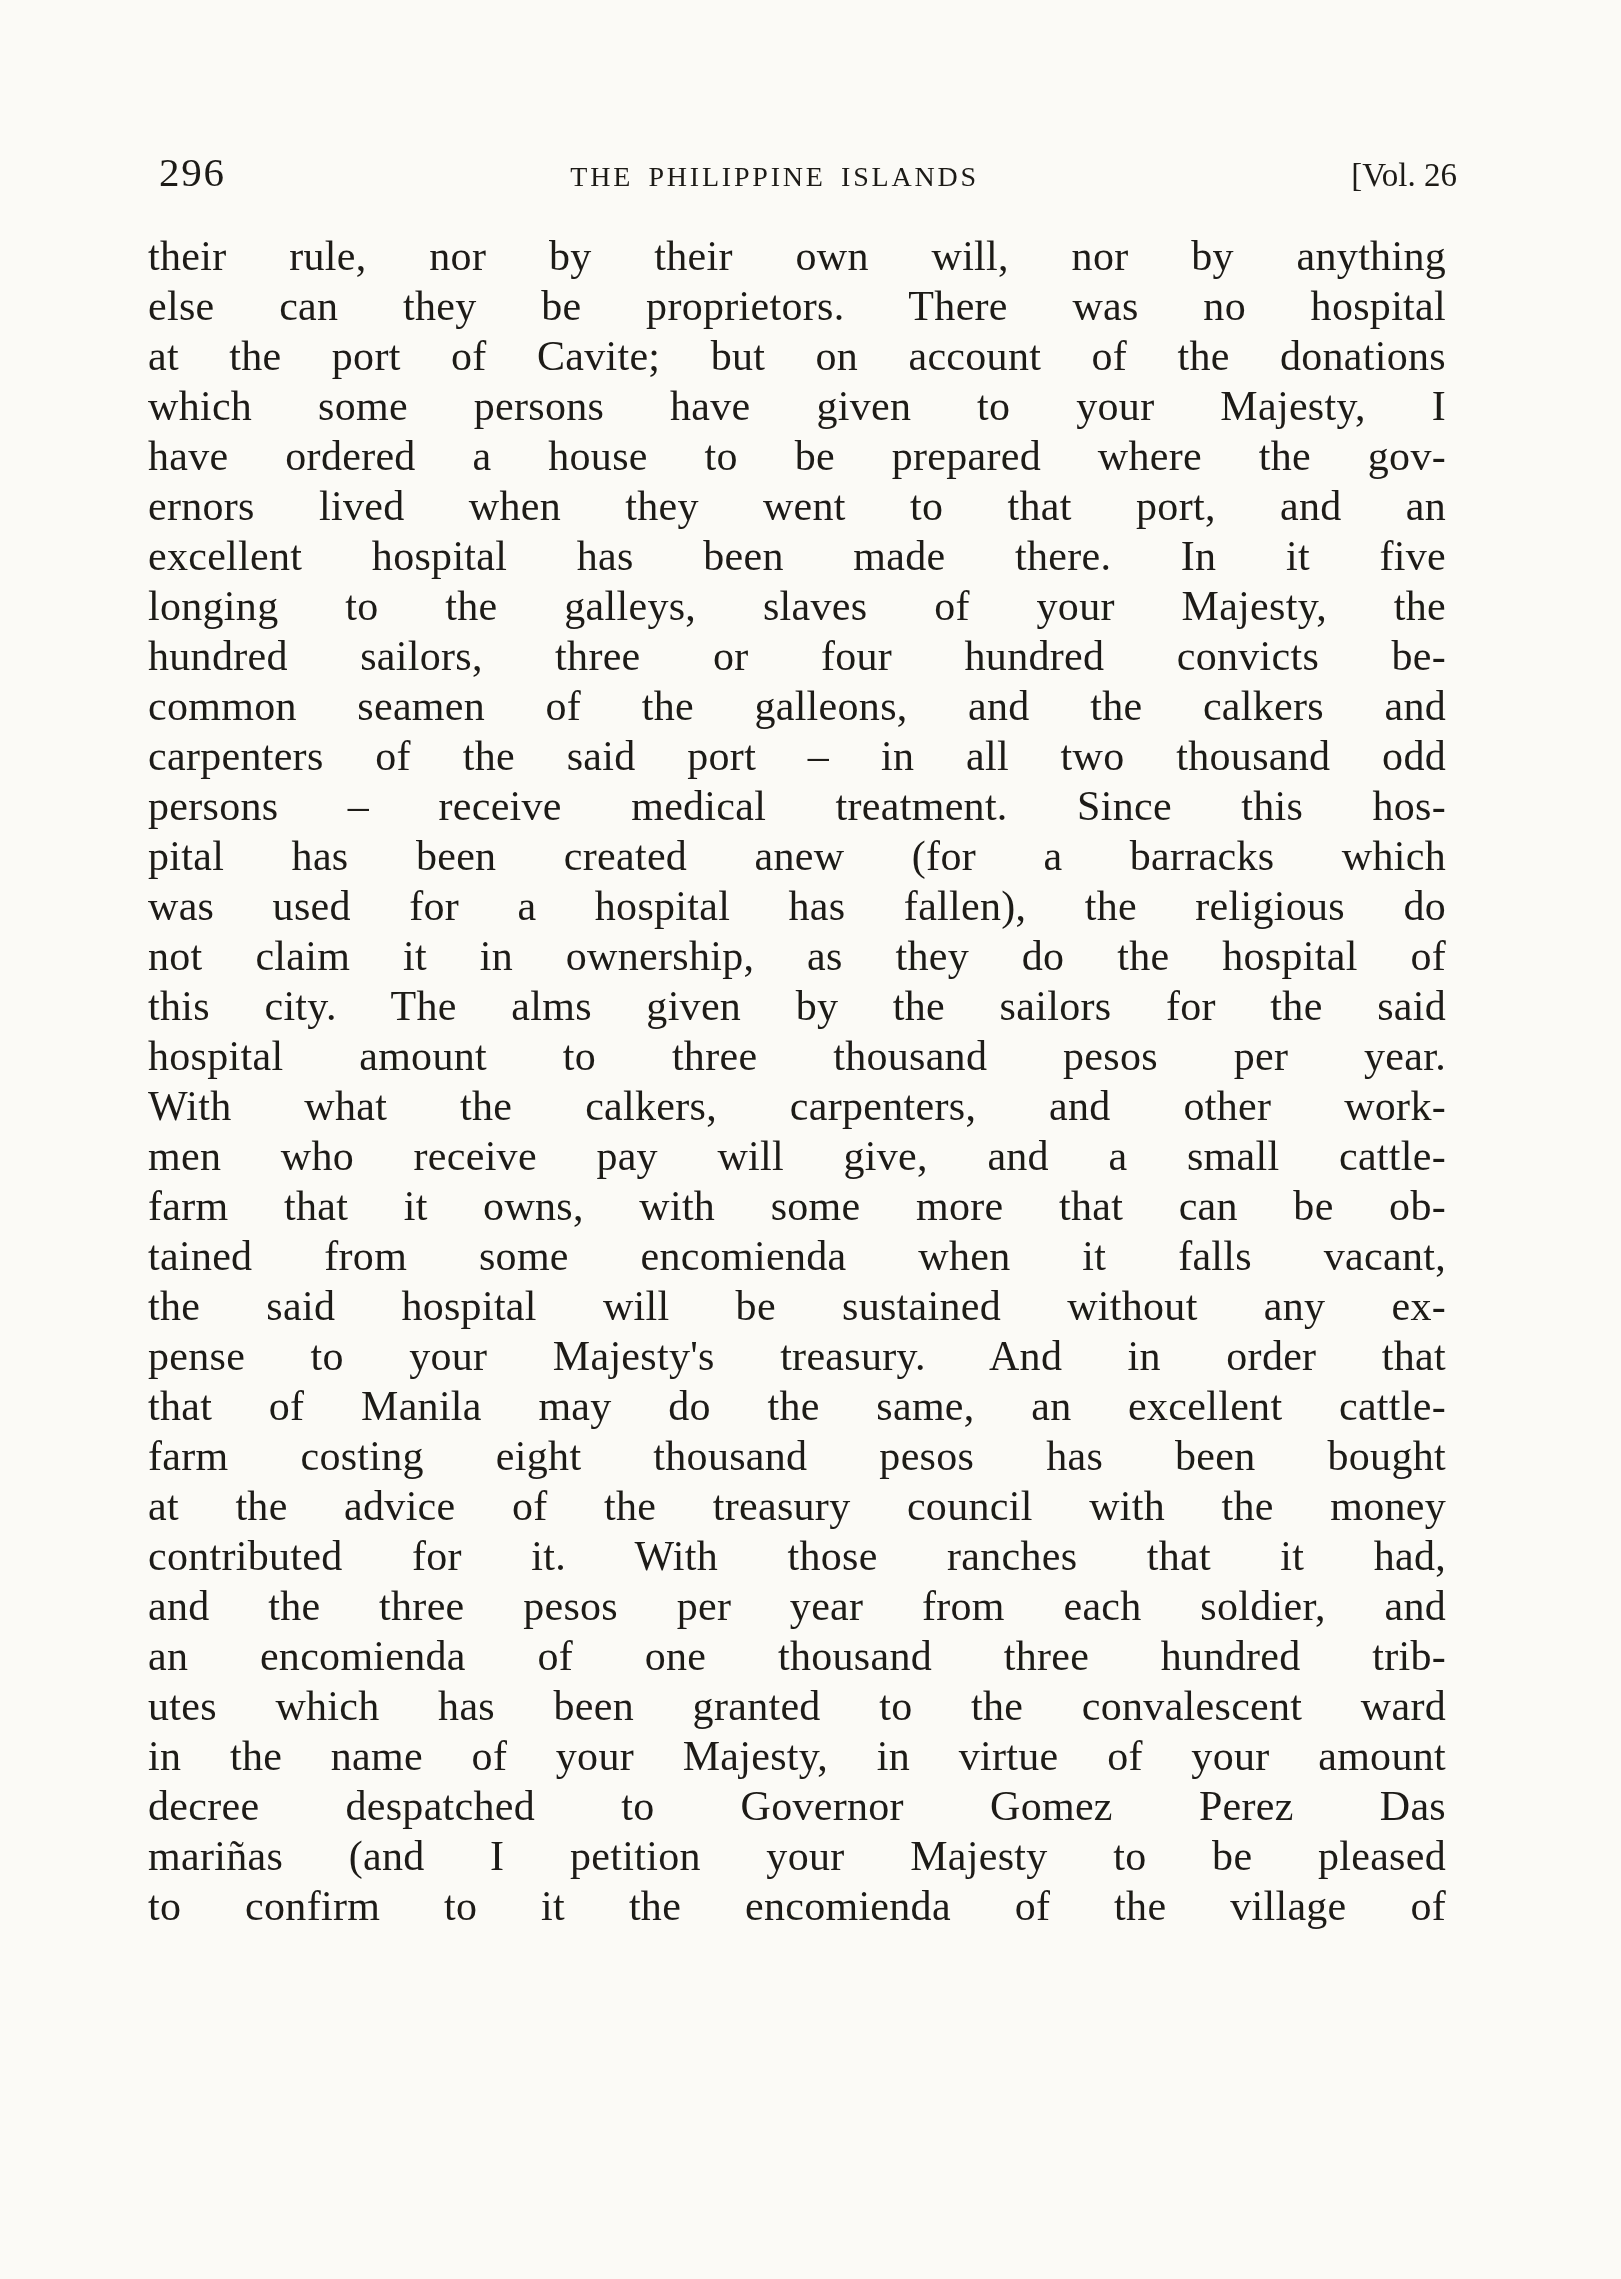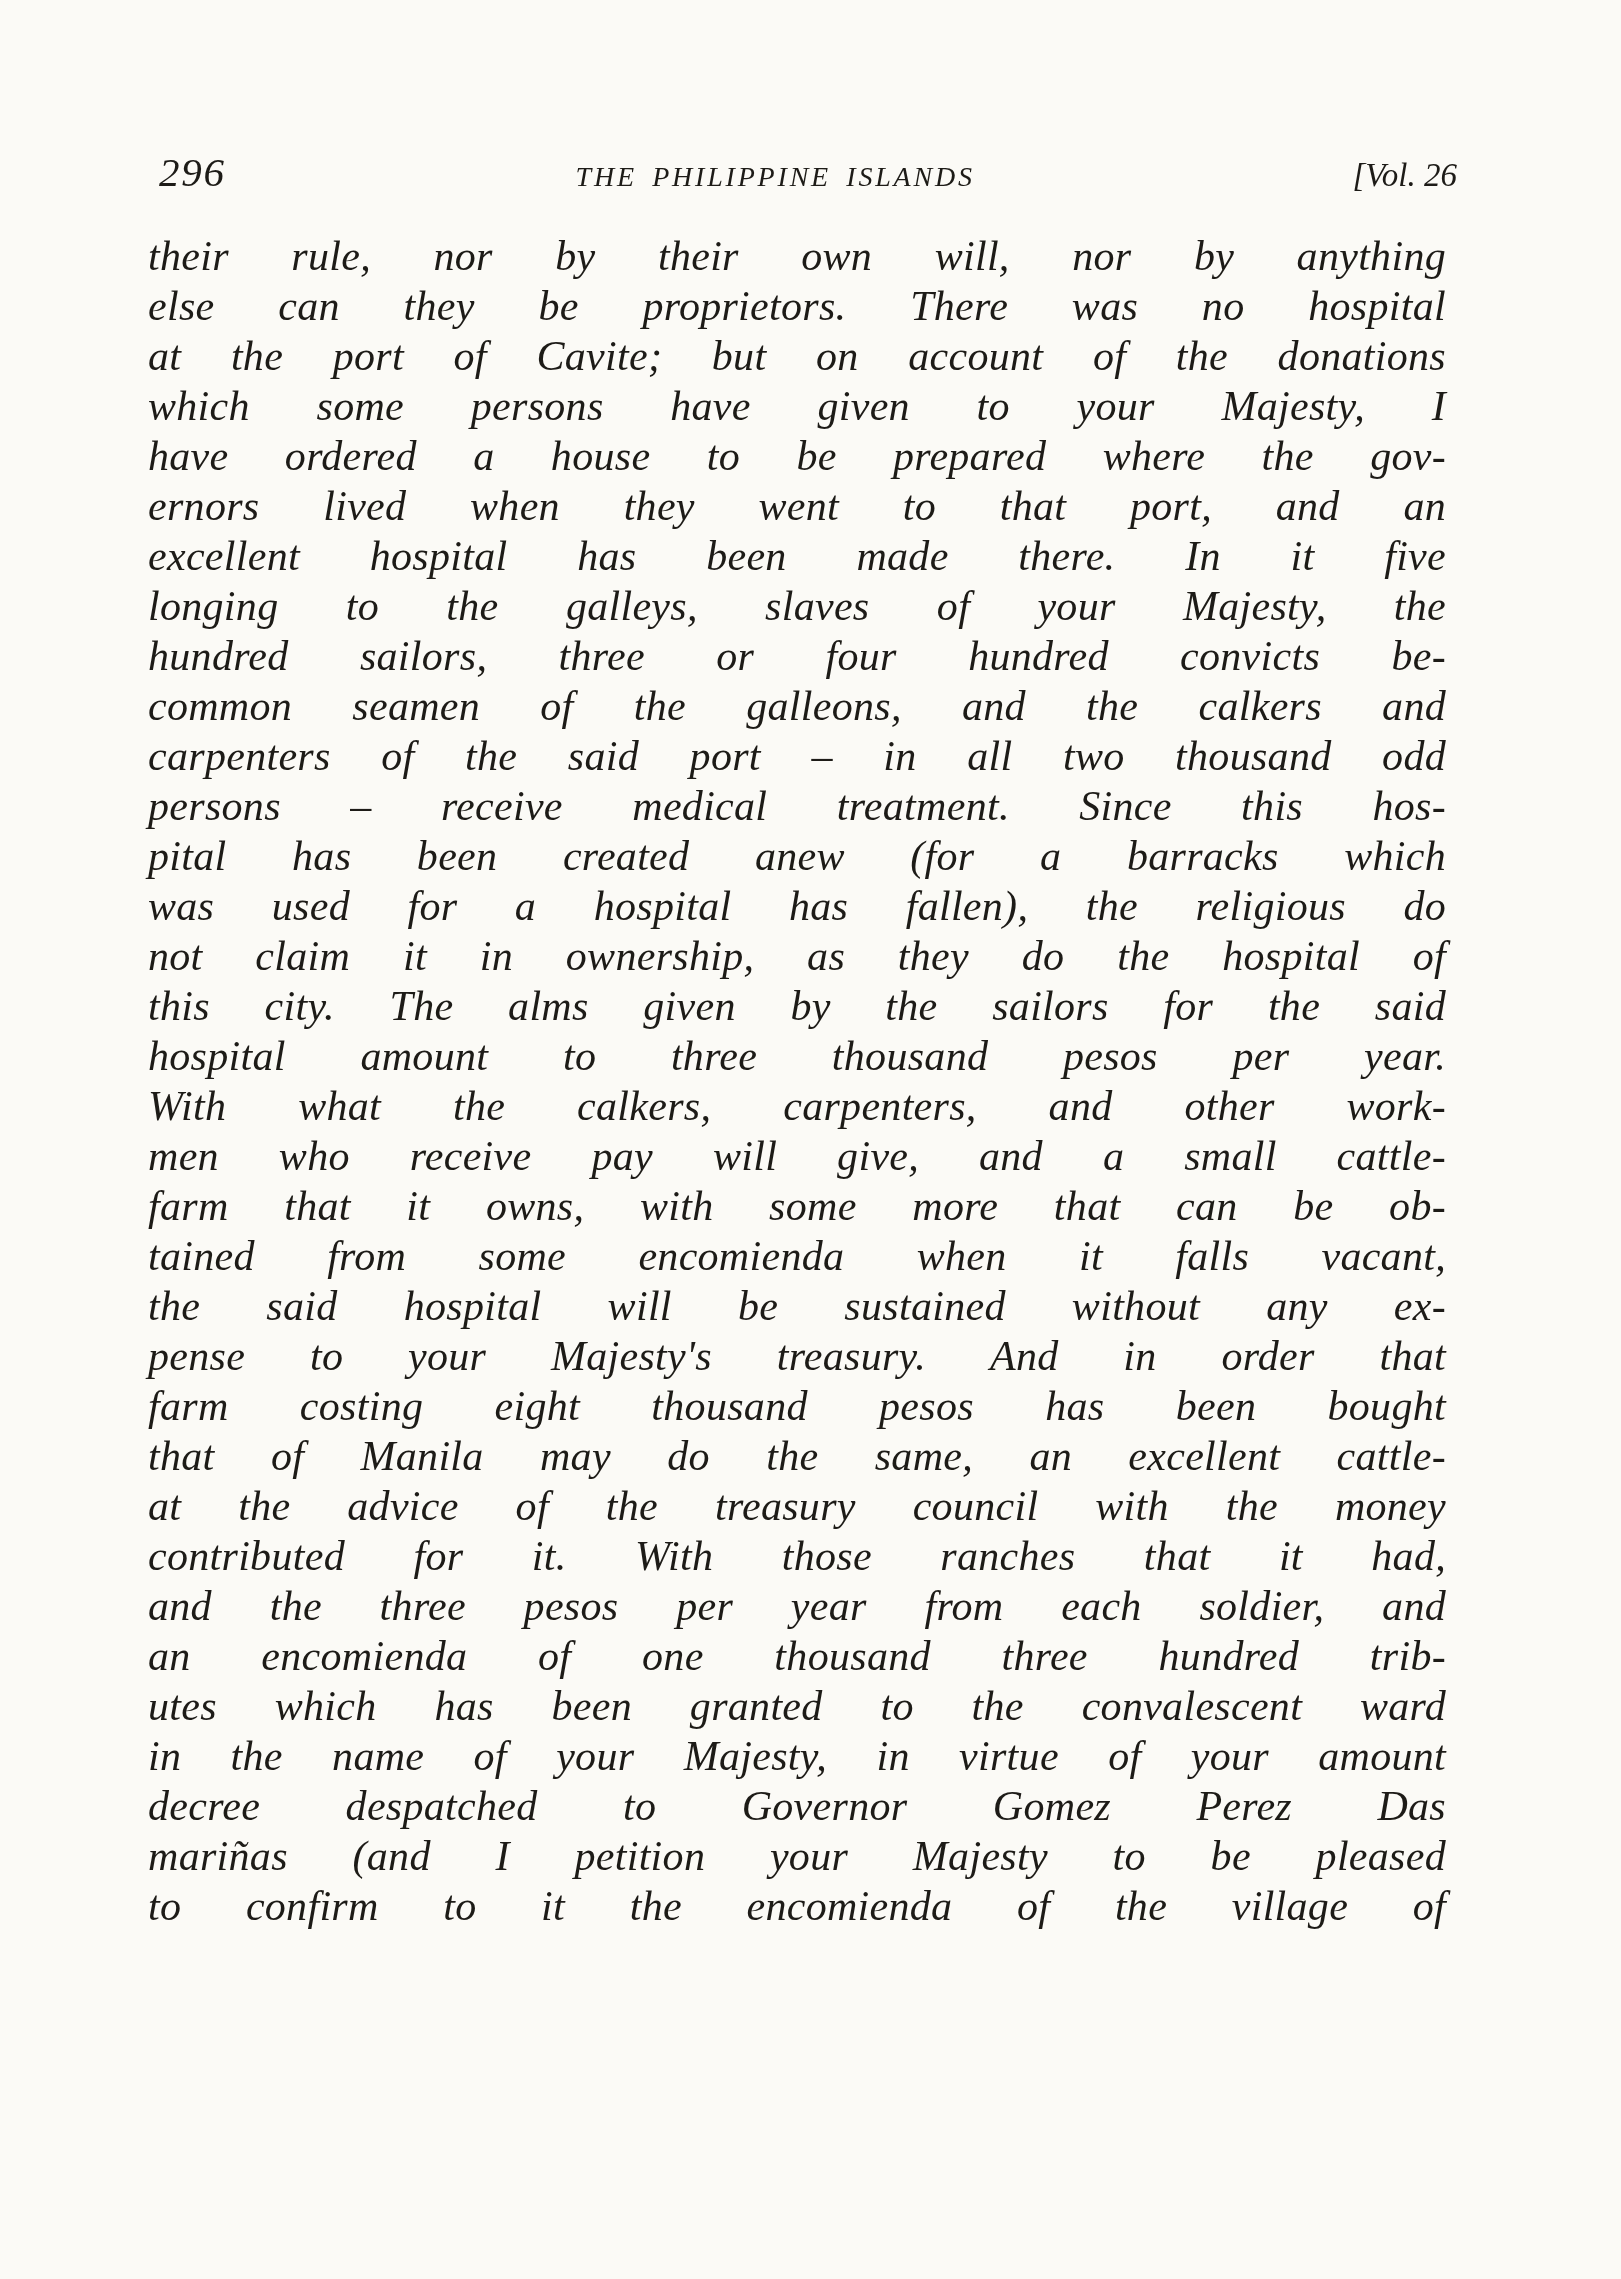--- a/index.html
+++ b/index.html
@@ -11,21 +11,20 @@
     background: var(--paper);
   }
   .page {
     position: relative;
     width: 1622px;
     height: 2280px;
     background: var(--paper);
     color: var(--ink);
     font-family: "Liberation Serif", "DejaVu Serif", serif;
     overflow: hidden;
-    font-style: italic;
   }
   .page-header {
     position: absolute;
     top: 148px;
     left: 159px;
     width: 1298px;
     display: flex;
     justify-content: space-between;
     align-items: baseline;
   }
@@ -85,22 +84,22 @@
       <div class="line">was used for a hospital has fallen), the religious do</div>
       <div class="line">not claim it in ownership, as they do the hospital of</div>
       <div class="line">this city.  The alms given by the sailors for the said</div>
       <div class="line">hospital amount to three thousand pesos per year.</div>
       <div class="line">With what the calkers, carpenters, and other work-</div>
       <div class="line">men who receive pay will give, and a small cattle-</div>
       <div class="line">farm that it owns, with some more that can be ob-</div>
       <div class="line">tained from some encomienda when it falls vacant,</div>
       <div class="line">the said hospital will be sustained without any ex-</div>
       <div class="line">pense to your Majesty's treasury.  And in order that</div>
+      <div class="line">that of Manila may do the same, an excellent cattle-</div>
       <div class="line">farm costing eight thousand pesos has been bought</div>
-      <div class="line">that of Manila may do the same, an excellent cattle-</div>
       <div class="line">at the advice of the treasury council with the money</div>
       <div class="line">contributed for it.  With those ranches that it had,</div>
       <div class="line">and the three pesos per year from each soldier, and</div>
       <div class="line">an encomienda of one thousand three hundred trib-</div>
       <div class="line">utes which has been granted to the convalescent ward</div>
       <div class="line">in the name of your Majesty, in virtue of your amount</div>
       <div class="line">decree despatched to Governor Gomez Perez Das</div>
       <div class="line">mariñas (and I petition your Majesty to be pleased</div>
       <div class="line">to confirm to it the encomienda of the village of</div>
     </main>

